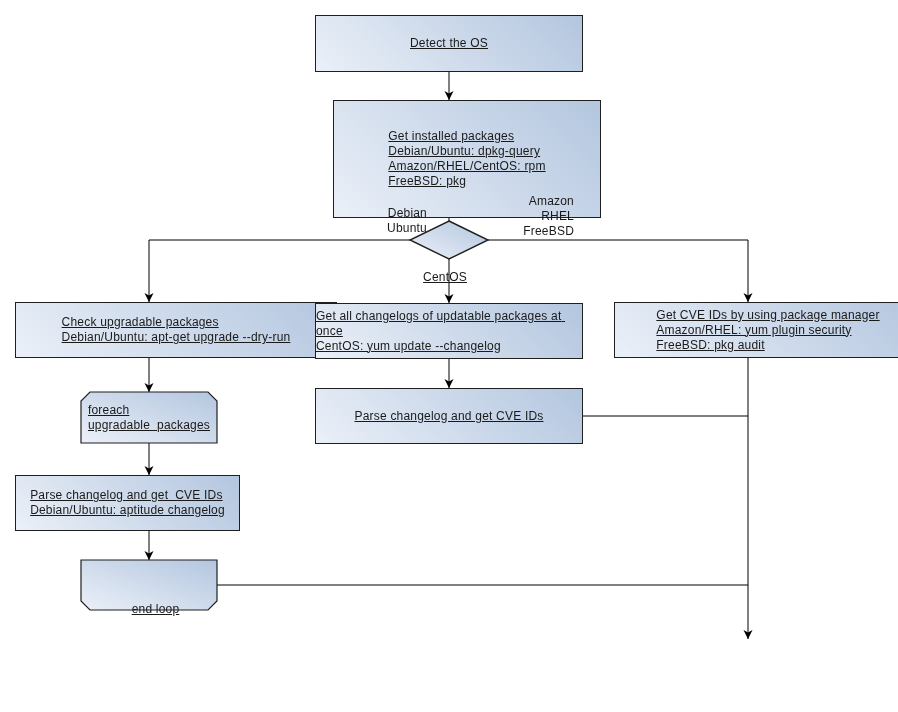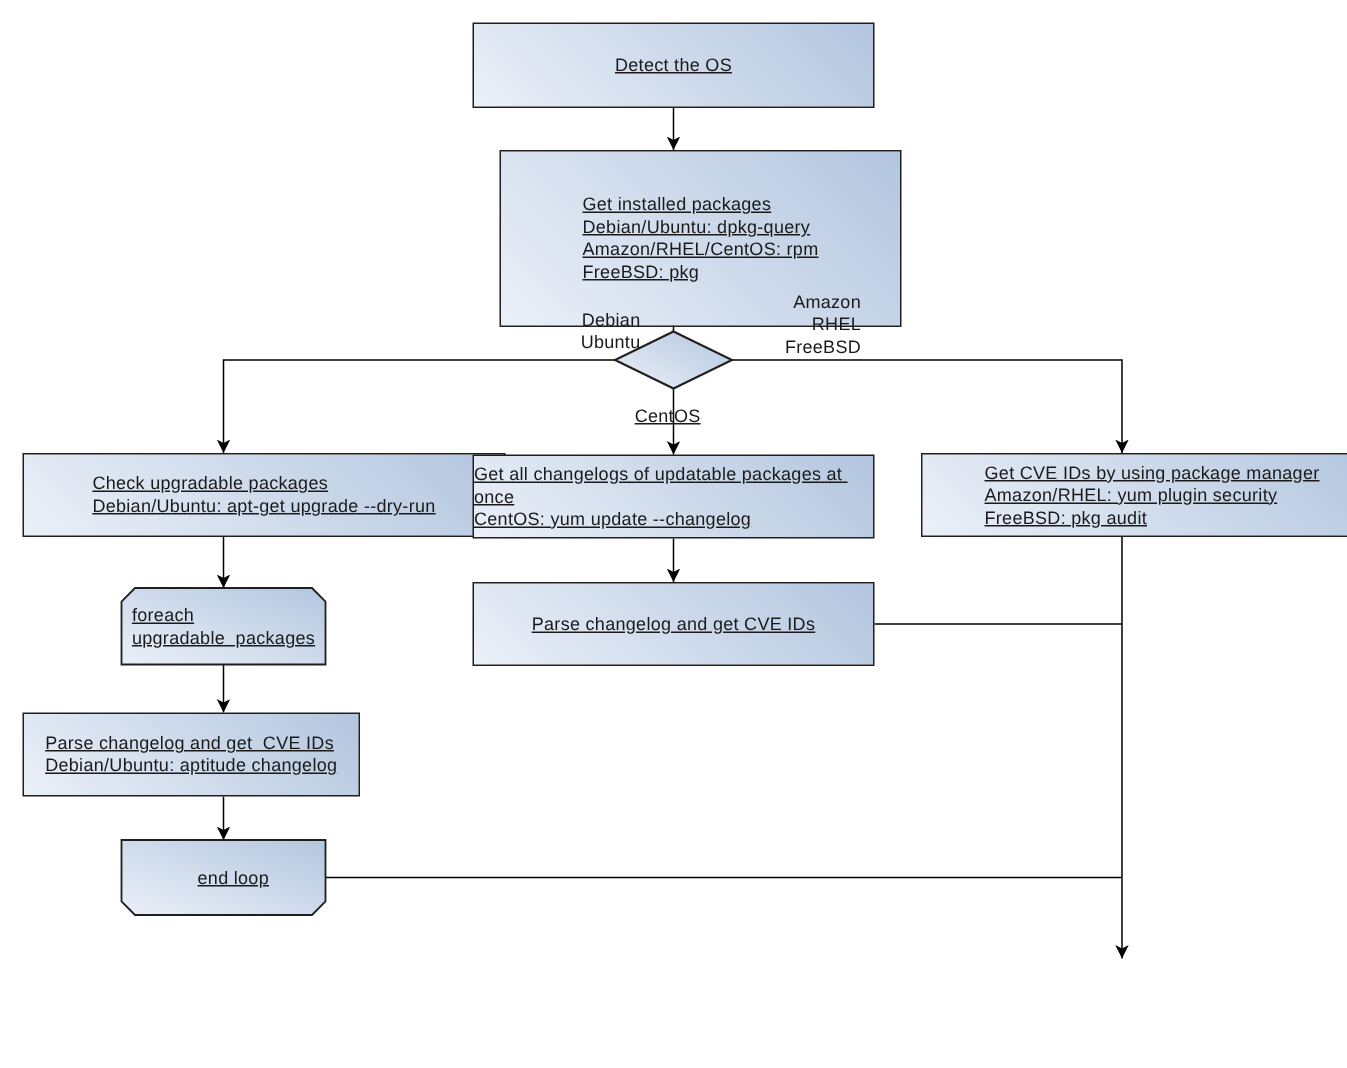--- a/index.html
+++ b/index.html
@@ -89,21 +89,21 @@
 
   <div class="node box" style="left:15px; top:302px; width:322px; height:56px;">Check upgradable packages
 Debian/Ubuntu: apt-get upgrade --dry-run</div>
 
   <div class="node" style="left:81px; top:392px; width:136px; height:51px;">foreach
 upgradable  packages</div>
 
   <div class="node box" style="left:15px; top:475px; width:225px; height:56px;">Parse changelog and get  CVE IDs
 Debian/Ubuntu: aptitude changelog</div>
 
-  <div class="node" style="left:81px; top:560px; width:149px; height:50px;">end loop</div>
+  <div class="node" style="left:81px; top:584px; width:149px; height:50px;">end loop</div>
 
   <div class="node box" style="left:315px; top:303px; width:268px; height:56px; padding:2px 0;">Get all changelogs of updatable packages at once
 CentOS: yum update --changelog</div>
 
   <div class="node box" style="left:315px; top:388px; width:268px; height:56px;">Parse changelog and get CVE IDs</div>
 
   <div class="node box" style="left:614px; top:302px; width:308px; height:56px;">Get CVE IDs by using package manager
 Amazon/RHEL: yum plugin security
 FreeBSD: pkg audit</div>
 

